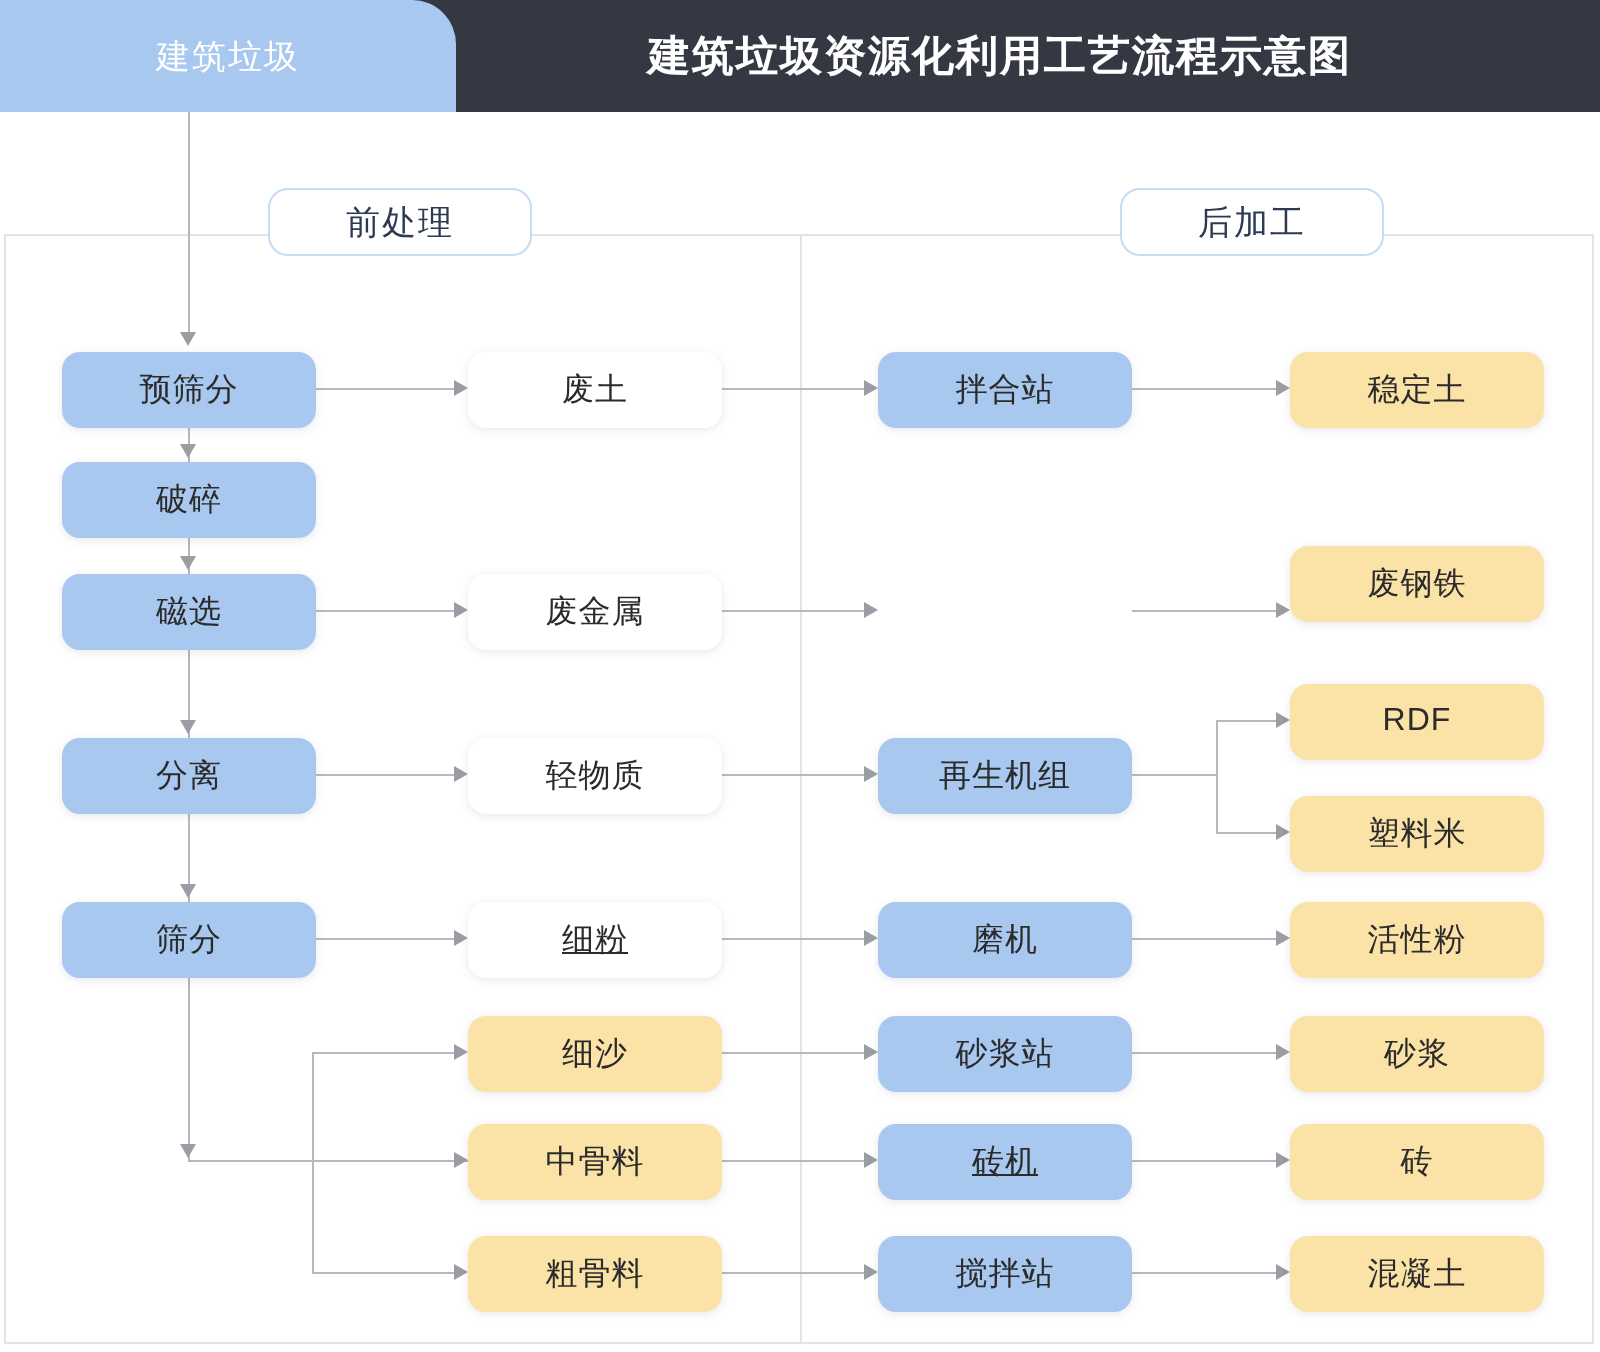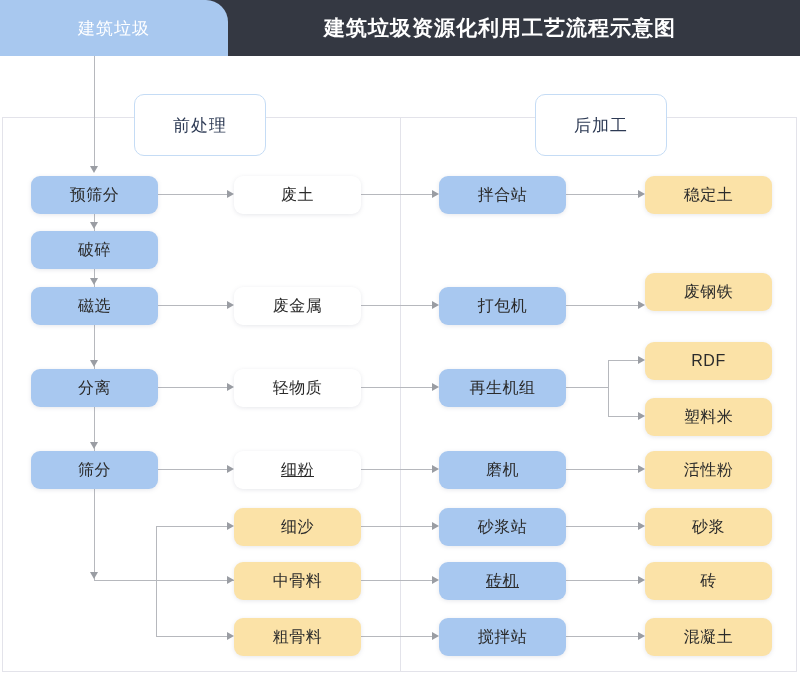--- a/index.html
+++ b/index.html
@@ -64,33 +64,33 @@
   .divider-v {
     position: absolute;
     left: 400px; top: 117px;
     width: 1px; height: 555px;
     background: #e3e3ea;
   }
 
   
   .stage-label {
     position: absolute;
-    height: 62px;
+    height: 34px;
     background: #ffffff;
     border: 1px solid #c5dcf5;
     border-radius: 10px;
     display: flex;
     align-items: center;
     justify-content: center;
     color: #2d3a54;
     font-size: 17px;
     letter-spacing: 1px;
   }
   .stage-pre  { left: 134px; top: 94px; width: 132px; }
-  .stage-post { left: 535px; top: 94px; width: 132px; text-align: center; }
+  .stage-post { left: 560px; top: 94px; width: 132px; text-align: center; }
 
   
   .node {
     position: absolute;
     height: 38px;
     border-radius: 9px;
     display: flex;
     align-items: center;
     justify-content: center;
     font-size: 16px;
@@ -239,21 +239,20 @@
 
   <div class="node white  col2" style="top:176px;">废土</div>
   <div class="node white  col2" style="top:287px;">废金属</div>
   <div class="node white  col2" style="top:369px;">轻物质</div>
   <div class="node white  col2" style="top:451px;text-decoration:underline;">细粉</div>
   <div class="node yellow col2" style="top:508px;">细沙</div>
   <div class="node yellow col2" style="top:562px;">中骨料</div>
   <div class="node yellow col2" style="top:618px;">粗骨料</div>
 
   <div class="node blue col3" style="top:176px;">拌合站</div>
-  <div class="node blue col3" style="top:287px;">打包机</div>
   <div class="node blue col3" style="top:369px;">再生机组</div>
   <div class="node blue col3" style="top:451px;">磨机</div>
   <div class="node blue col3" style="top:508px;">砂浆站</div>
   <div class="node blue col3" style="top:562px;text-decoration:underline;">砖机</div>
   <div class="node blue col3" style="top:618px;">搅拌站</div>
 
   <div class="node yellow col4" style="top:176px;">稳定土</div>
   <div class="node yellow col4" style="top:273px;">废钢铁</div>
   <div class="node yellow col4" style="top:342px;">RDF</div>
   <div class="node yellow col4" style="top:398px;">塑料米</div>

